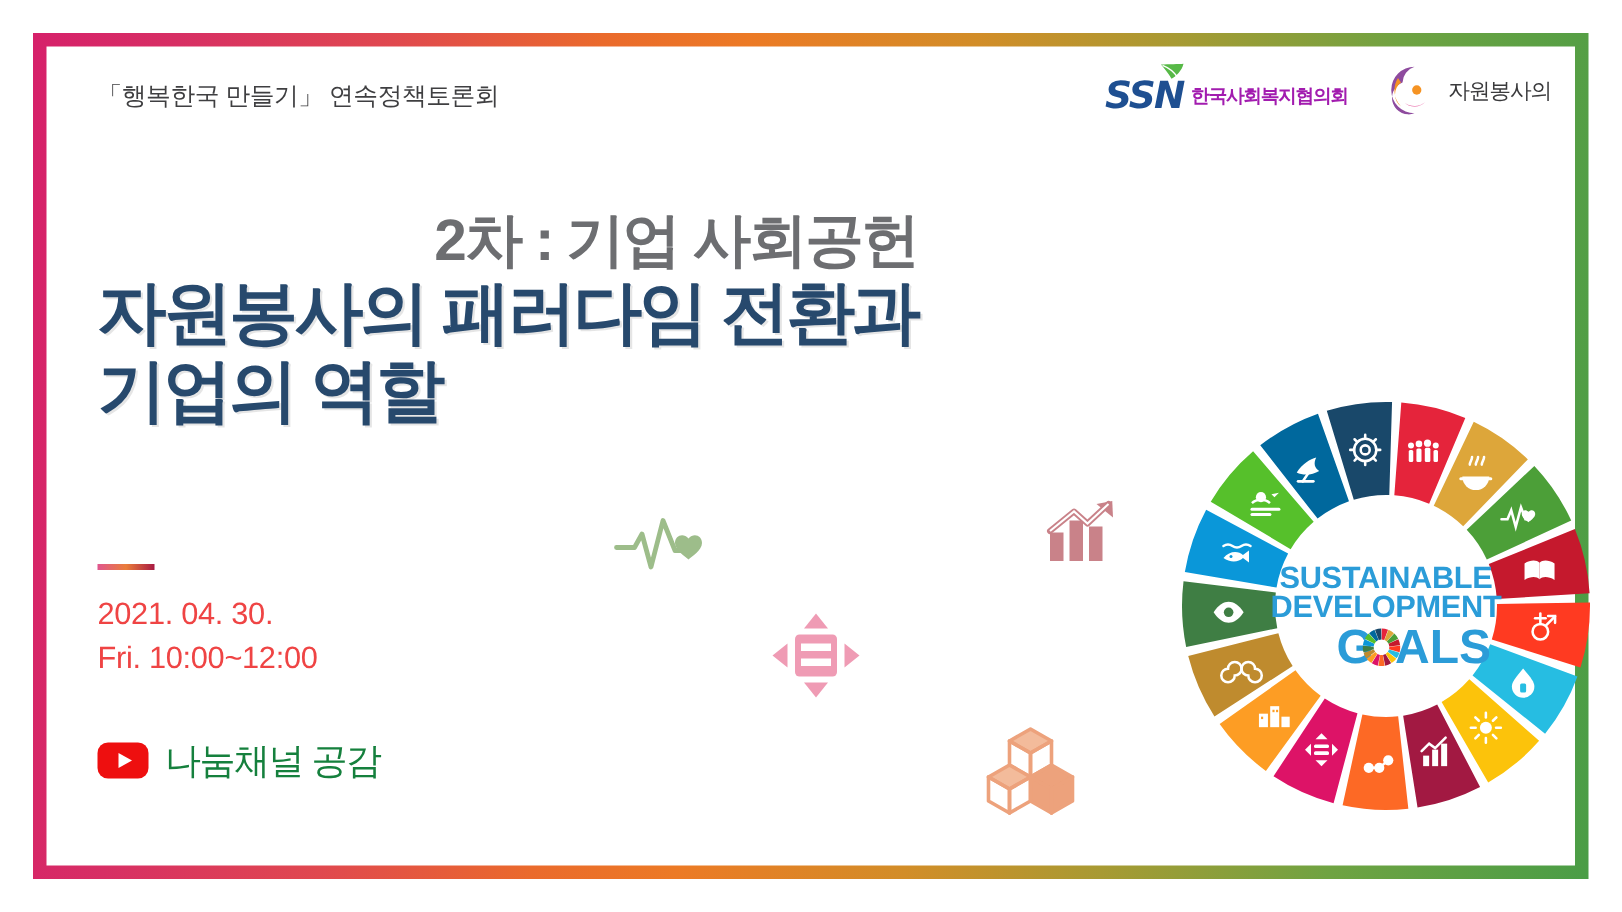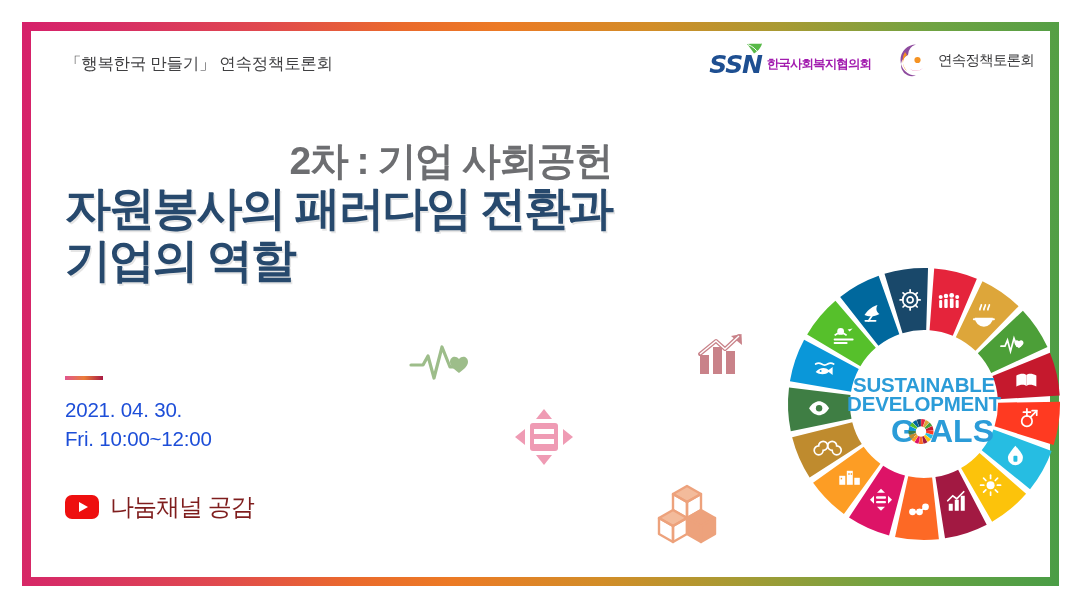--- a/index.html
+++ b/index.html
@@ -89,38 +89,38 @@
     text-shadow:1.5px 1.5px 0 rgba(0,0,0,.10);
   }
 
   
   .meta{position:absolute;left:34px;top:345px;}
   .rule{
     width:38px;height:4px;margin-bottom:15px;
     background:linear-gradient(90deg,#e0568f 0%,#ea7d3a 50%,#a81a43 100%);
   }
   .date-line{
-    font-size:20.5px;color:#1d4ed8;line-height:1.42;
+    font-size:20.5px;color:#ef4444;line-height:1.42;
     letter-spacing:-.2px;white-space:nowrap;
   }
   .channel{
     display:flex;align-items:center;gap:11px;margin-top:38px;
   }
   .yt{
     width:34px;height:24px;border-radius:7px;background:#ee0f0f;
     display:flex;align-items:center;justify-content:center;flex:0 0 auto;
   }
   .yt-tri{
     width:0;height:0;margin-left:2px;
     border-left:9px solid #fff;
     border-top:5.5px solid transparent;
     border-bottom:5.5px solid transparent;
   }
   .channel-name{
-    font-size:24px;color:#7f1d1d;letter-spacing:-1px;white-space:nowrap;
+    font-size:24px;color:#15803d;letter-spacing:-1px;white-space:nowrap;
   }
 
   
   .deco{position:absolute;}
   #deco-pulse{left:378px;top:312px;}
   #deco-chart{left:666px;top:302px;}
   #deco-move{left:482px;top:376px;}
   #deco-cubes{left:624px;top:452px;}
 
   
@@ -149,21 +149,21 @@
         </div>
         <div class="logo">
           <svg width="34" height="34" viewBox="0 0 34 34">
             <path d="M17 1.5 A15.5 15.5 0 0 1 17 32.5 A11 11 0 0 0 17 1.5 Z" fill="#6ebe4a"></path>
             <path d="M17 32.5 A15.5 15.5 0 0 1 17 1.5 A11.5 11.5 0 0 0 9 12 A9 9 0 0 0 17 32.5 Z" fill="#8e4b9e"></path>
             <path d="M6 9 A15.5 15.5 0 0 0 8 28 A10 10 0 0 1 8 12 Z" fill="#f59323"></path>
             <path d="M10.5 25.5 A9.5 9.5 0 0 0 24 25 A10.5 10.5 0 0 1 10.5 25.5 Z" fill="#e4509a"></path>
             <circle cx="18.5" cy="17" r="6.6" fill="#ffffff"></circle>
             <circle cx="18.5" cy="17" r="3.1" fill="#f59323"></circle>
           </svg>
-          <span class="csc-kr">연속정책토론회</span>
+          <span class="csc-kr">자원봉사의</span>
         </div>
       </div>
 
       <div class="title-block">
         <div class="t-sub">2차 : 기업 사회공헌</div>
         <div class="t-main">자원봉사의 패러다임 전환과</div>
         <div class="t-main">기업의 역할</div>
       </div>
 
       <div class="meta">

